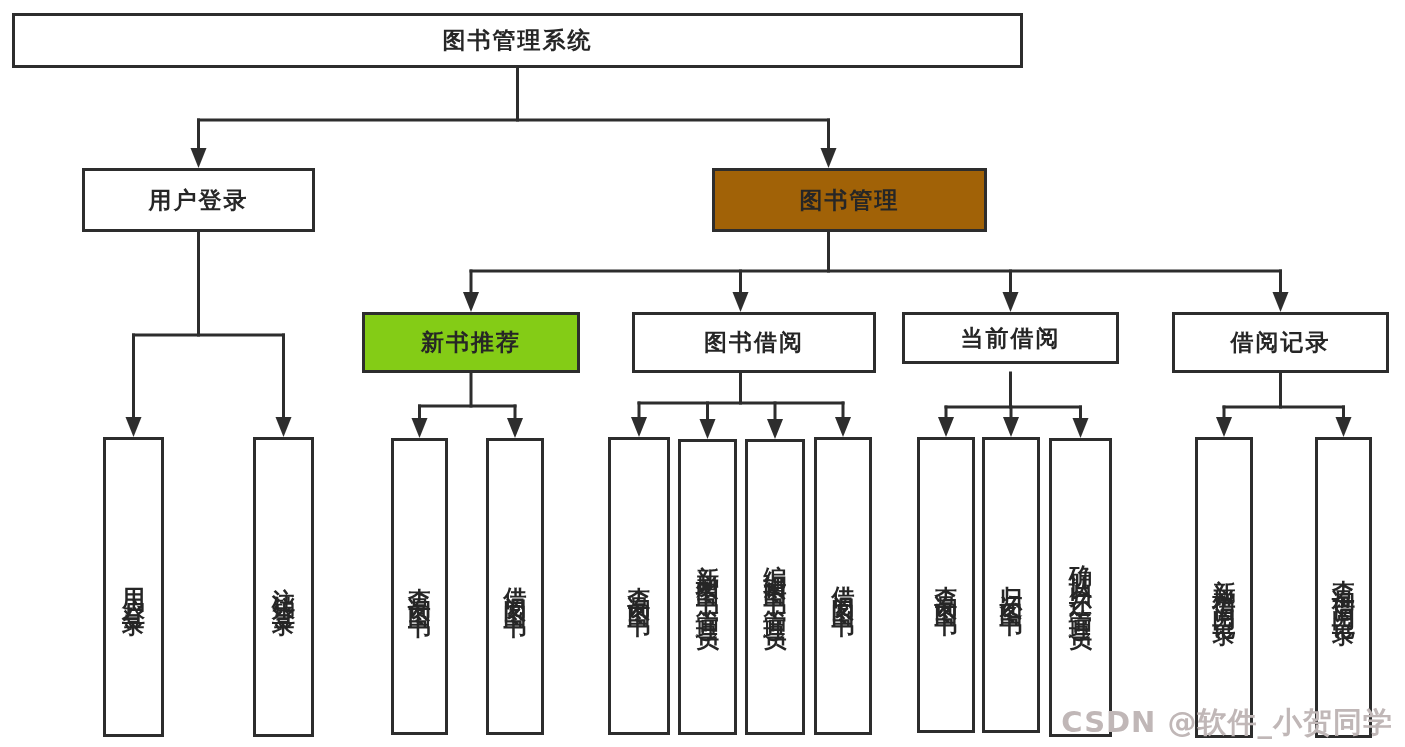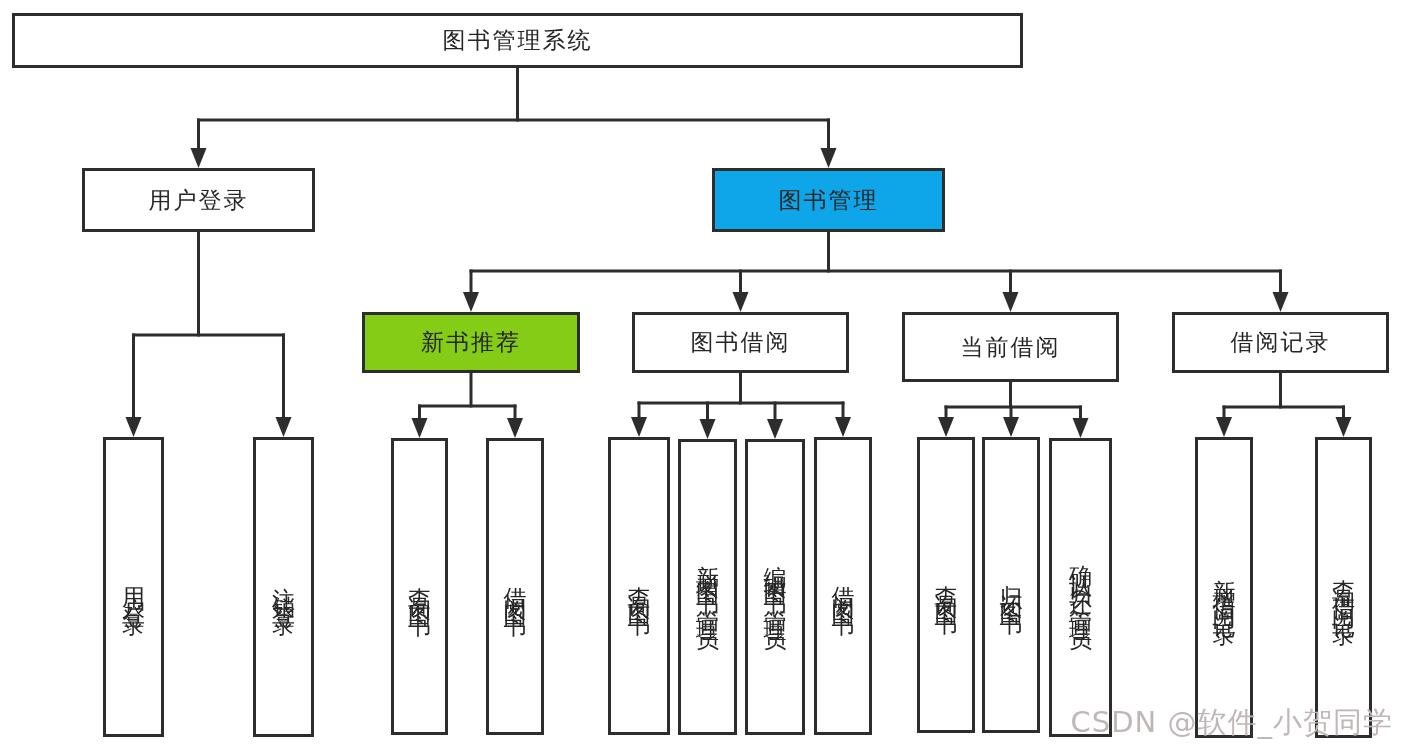--- a/index.html
+++ b/index.html
@@ -56,21 +56,21 @@
     font-size: 29px;
     letter-spacing: 1px;
     color: #c0b7b7;
     z-index: 5;
     white-space: nowrap;
   }
 </style>
 </head>
 <body>
 
-<div class="canvas" id="canvas" style="background: rgb(255, 255, 255);">
+<div class="canvas" id="canvas" style="background: rgb(255, 255, 255); font-weight: bold;">
   <svg class="connectors" id="connectors" xmlns="http://www.w3.org/2000/svg">
       <line x1="517.5" y1="68" x2="517.5" y2="120" stroke="#2d2d2d" stroke-width="3" stroke-linecap="square"></line>
       <line x1="198.5" y1="120" x2="828.5" y2="120" stroke="#2d2d2d" stroke-width="3" stroke-linecap="square"></line>
       <line x1="198.5" y1="120" x2="198.5" y2="154" stroke="#2d2d2d" stroke-width="3" stroke-linecap="square"></line>
       <polygon points="190.5,148 206.5,148 198.5,168" fill="#2d2d2d"></polygon>
       <line x1="828.5" y1="120" x2="828.5" y2="154" stroke="#2d2d2d" stroke-width="3" stroke-linecap="square"></line>
       <polygon points="820.5,148 836.5,148 828.5,168" fill="#2d2d2d"></polygon>
       <line x1="828.5" y1="232" x2="828.5" y2="271" stroke="#2d2d2d" stroke-width="3" stroke-linecap="square"></line>
       <line x1="471" y1="271" x2="1280.5" y2="271" stroke="#2d2d2d" stroke-width="3" stroke-linecap="square"></line>
       <line x1="471" y1="271" x2="471" y2="298" stroke="#2d2d2d" stroke-width="3" stroke-linecap="square"></line>
@@ -118,30 +118,30 @@
       <line x1="1343.5" y1="407" x2="1343.5" y2="423" stroke="#2d2d2d" stroke-width="3" stroke-linecap="square"></line>
       <polygon points="1335.5,417 1351.5,417 1343.5,437" fill="#2d2d2d"></polygon>
     </svg>
   <div id="nodes-layer">
       <div class="node h" style="left: 12px; top: 13px; width: 1011px; height: 55px; border-color: rgb(45, 45, 45); background: rgb(255, 255, 255); color: rgb(38, 38, 38);">
         <span>图书管理系统</span>
       </div>
       <div class="node h" style="left: 82px; top: 168px; width: 233px; height: 64px; border-color: rgb(45, 45, 45); background: rgb(255, 255, 255); color: rgb(38, 38, 38);">
         <span>用户登录</span>
       </div>
-      <div class="node h" style="left: 712px; top: 168px; width: 233px; height: 64px; border-color: rgb(45, 45, 45); background: #0ea5e9; color: rgb(38, 38, 38);">
+      <div class="node h" style="left: 712px; top: 168px; width: 275px; height: 64px; border-color: rgb(45, 45, 45); background: #a16207; color: rgb(38, 38, 38);">
         <span>图书管理</span>
       </div>
       <div class="node h" style="left: 362px; top: 312px; width: 218px; height: 61px; border-color: rgb(45, 45, 45); background: #84cc16; color: rgb(38, 38, 38);">
         <span>新书推荐</span>
       </div>
-      <div class="node h" style="left: 632px; top: 312px; width: 217px; height: 61px; border-color: rgb(45, 45, 45); background: rgb(255, 255, 255); color: rgb(38, 38, 38);">
+      <div class="node h" style="left: 632px; top: 312px; width: 244px; height: 61px; border-color: rgb(45, 45, 45); background: rgb(255, 255, 255); color: rgb(38, 38, 38);">
         <span>图书借阅</span>
       </div>
-      <div class="node h" style="left: 902px; top: 312px; width: 217px; height: 70px; border-color: rgb(45, 45, 45); background: rgb(255, 255, 255); color: rgb(38, 38, 38);">
+      <div class="node h" style="left: 902px; top: 312px; width: 217px; height: 52px; border-color: rgb(45, 45, 45); background: rgb(255, 255, 255); color: rgb(38, 38, 38);">
         <span>当前借阅</span>
       </div>
       <div class="node h" style="left: 1172px; top: 312px; width: 217px; height: 61px; border-color: rgb(45, 45, 45); background: rgb(255, 255, 255); color: rgb(38, 38, 38);">
         <span>借阅记录</span>
       </div>
       <div class="node v" style="left: 103px; top: 437px; width: 61px; height: 300px; border-color: rgb(45, 45, 45); background: rgb(255, 255, 255); color: rgb(38, 38, 38);">
         <span>用户登录</span>
       </div>
       <div class="node v" style="left: 253px; top: 437px; width: 61px; height: 300px; border-color: rgb(45, 45, 45); background: rgb(255, 255, 255); color: rgb(38, 38, 38);">
         <span>注销登录</span>

